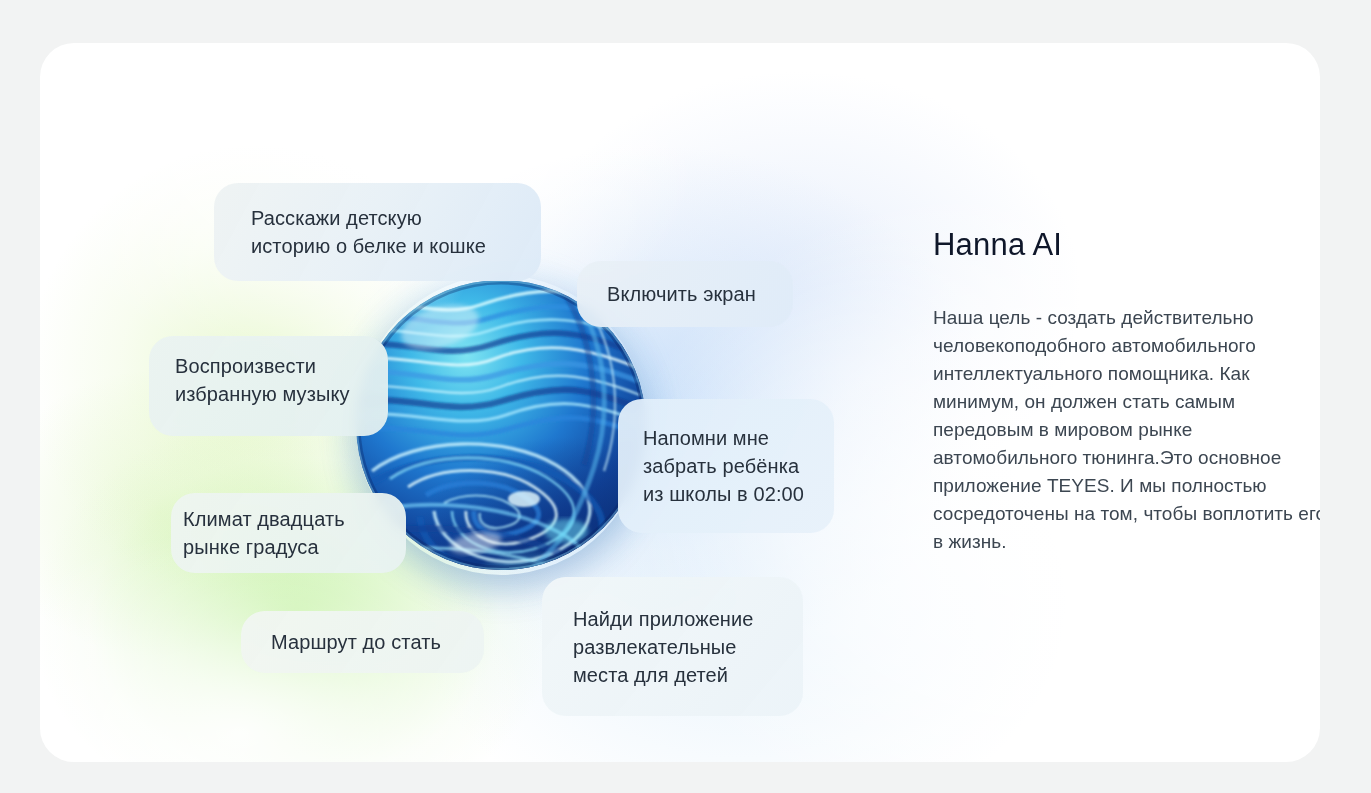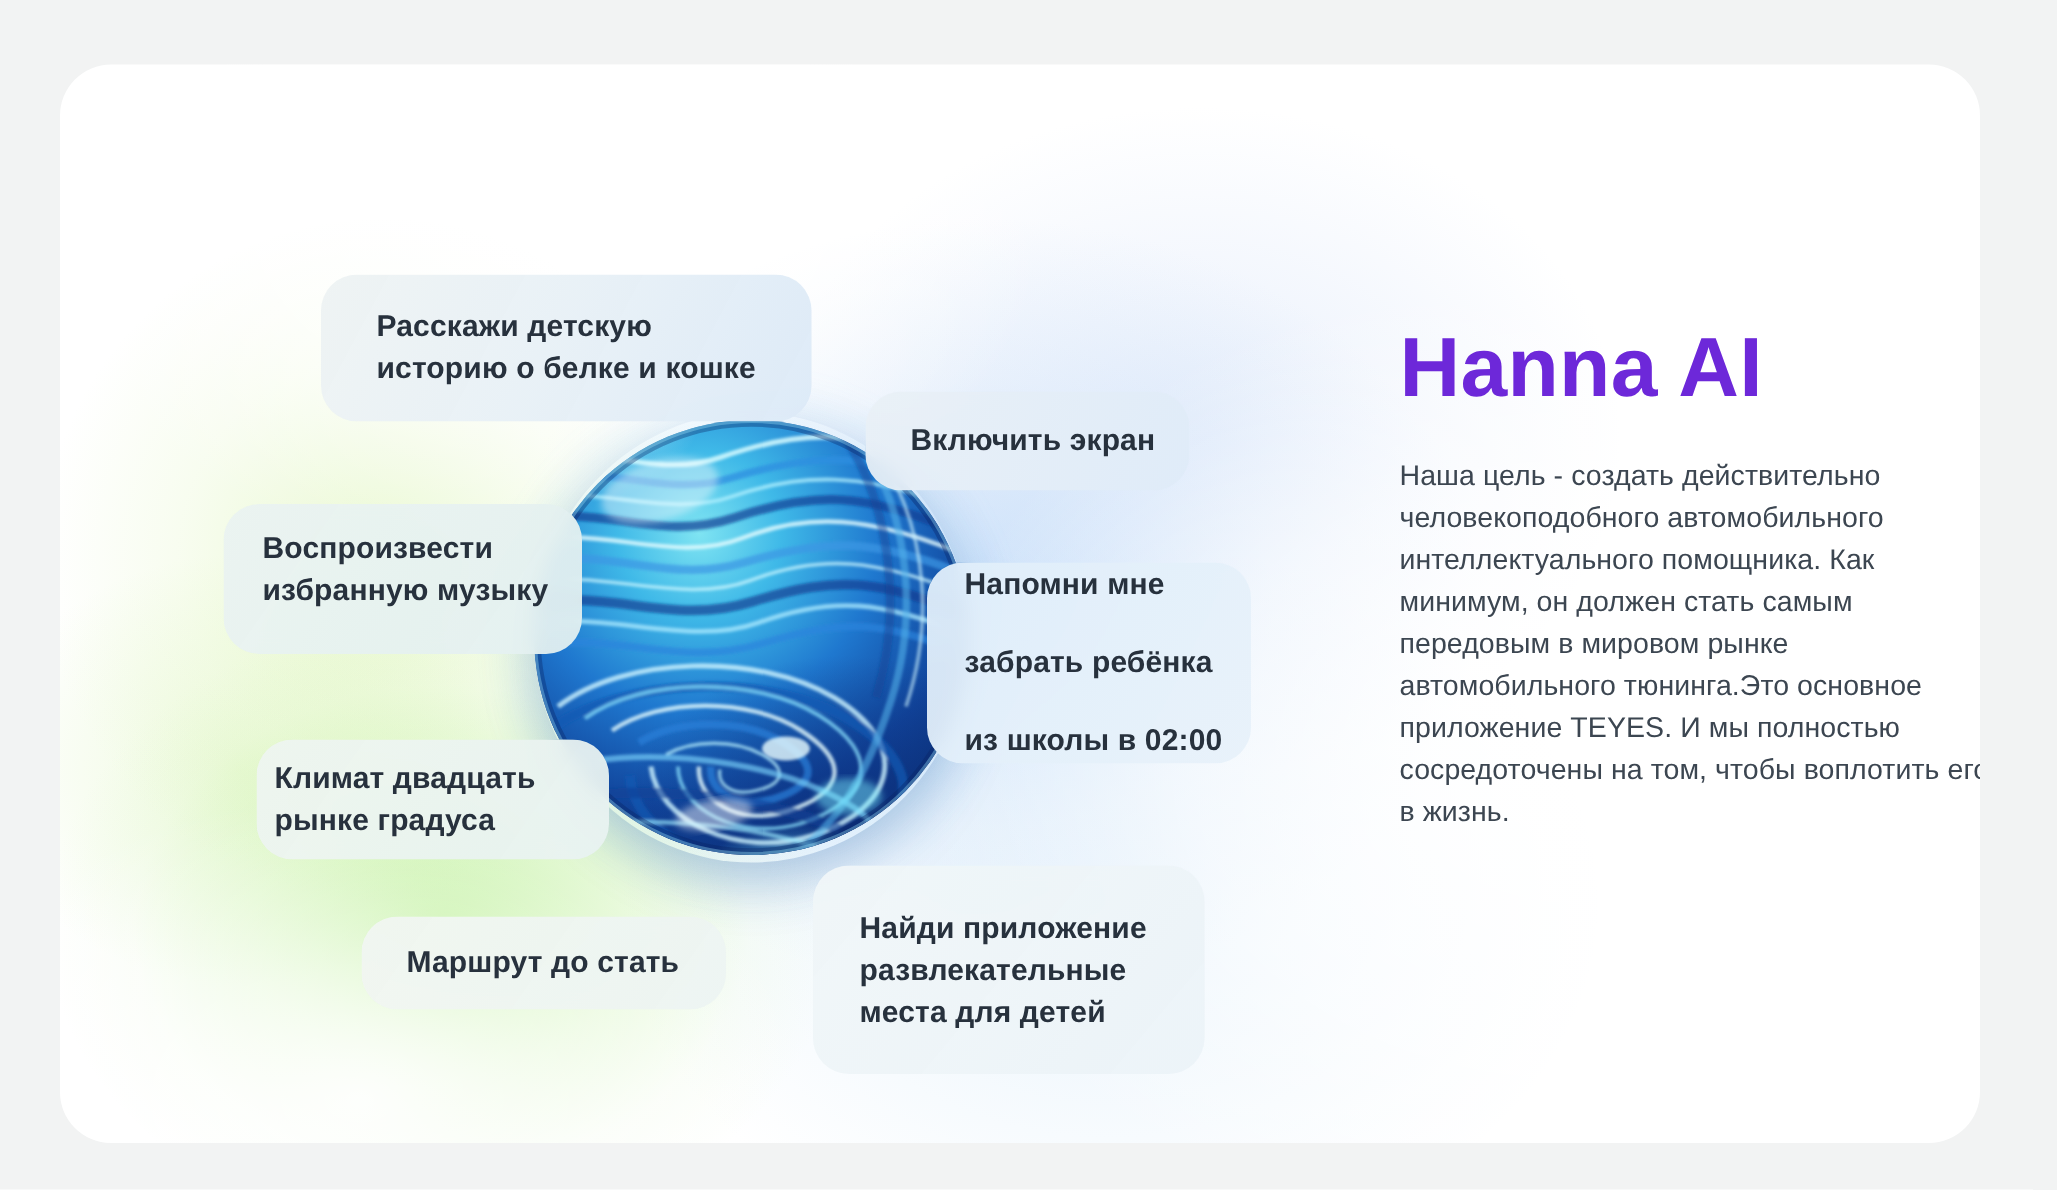--- a/index.html
+++ b/index.html
@@ -84,53 +84,52 @@
     border-radius: 24px;
     color: #27313d;
     font-size: 20px;
     line-height: 28px;
     letter-spacing: 0.1px;
     box-sizing: border-box;
     display: flex;
     flex-direction: column;
     justify-content: center;
     backdrop-filter: blur(6px);
-    font-weight: bold;
   }
   .bubble span { display: block; white-space: nowrap; }
 
   #b-story   { left: 174px; top: 140px;  width: 327px; height: 98px;  padding: 0 0 0 37px;
                background: linear-gradient(118deg, rgba(238,243,243,0.95) 0%, rgba(231,240,246,0.94) 48%, rgba(219,233,247,0.93) 100%); }
   #b-screen  { left: 537px; top: 218px;  width: 216px; height: 66px;  padding: 0 0 0 30px;
                background: linear-gradient(120deg, rgba(233,240,246,0.93) 0%, rgba(223,235,248,0.93) 100%); }
   #b-music   { left: 109px; top: 293px;  width: 239px; height: 100px; padding: 0 0 12px 26px;
                background: linear-gradient(125deg, rgba(234,243,241,0.95) 0%, rgba(227,240,240,0.94) 100%); }
-  #b-remind  { left: 578px; top: 332px;  width: 216px; height: 134px; padding: 0 0 0 25px;
-               background: linear-gradient(130deg, rgba(224,238,250,0.95) 0%, rgba(231,241,250,0.95) 100%); gap: 24px; }
+  #b-remind  { left: 578px; top: 356px;  width: 216px; height: 134px; padding: 0 0 0 25px;
+               background: linear-gradient(130deg, rgba(224,238,250,0.95) 0%, rgba(231,241,250,0.95) 100%); }
   #b-climate { left: 131px; top: 450px;  width: 235px; height: 80px;  padding: 0 0 0 12px;
                background: linear-gradient(125deg, rgba(238,245,240,0.95) 0%, rgba(232,242,241,0.94) 100%); }
   #b-route   { left: 201px; top: 568px;  width: 243px; height: 62px;  padding: 0 0 0 30px;
                background: linear-gradient(125deg, rgba(241,246,241,0.96) 0%, rgba(236,244,242,0.95) 100%); }
   #b-places  { left: 502px; top: 534px;  width: 261px; height: 139px; padding: 0 0 0 31px;
                background: linear-gradient(130deg, rgba(240,246,248,0.96) 0%, rgba(235,243,248,0.95) 100%); }
 
   
   .info {
     position: absolute;
     left: 893px;
     top: 175px;
     width: 400px;
   }
   .info-title {
     margin: 0;
-    font-size: 56px;
+    font-size: 31px;
     line-height: 54px;
-    font-weight: 700;
+    font-weight: 400;
     letter-spacing: 0.2px;
-    color: #6d28d9;
+    color: #0f172a;
   }
   .info-body {
     margin: 32px 0 0 0;
     font-size: 19px;
     line-height: 28px;
     color: #3c4651;
     letter-spacing: 0.05px;
   }
 </style>
 </head>

